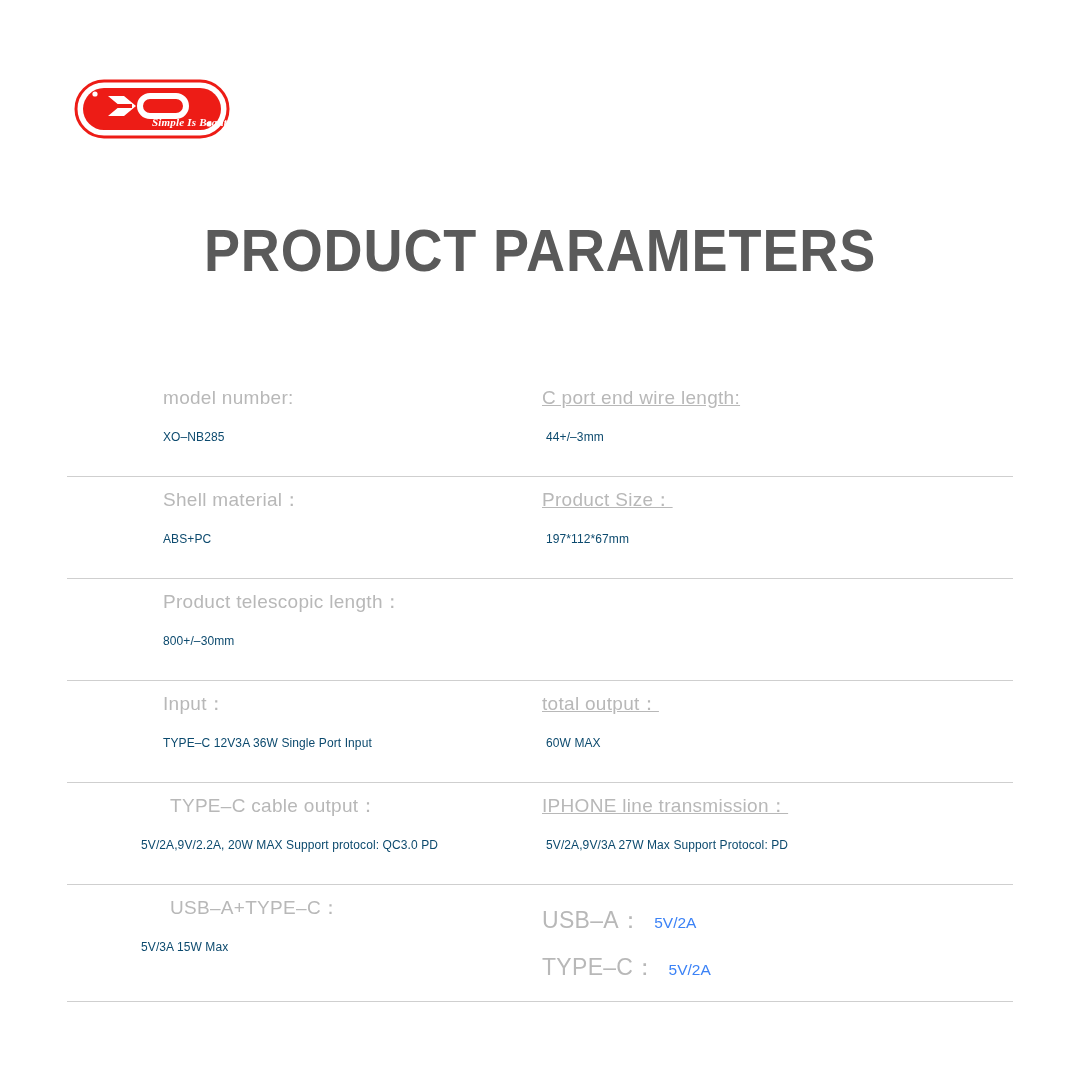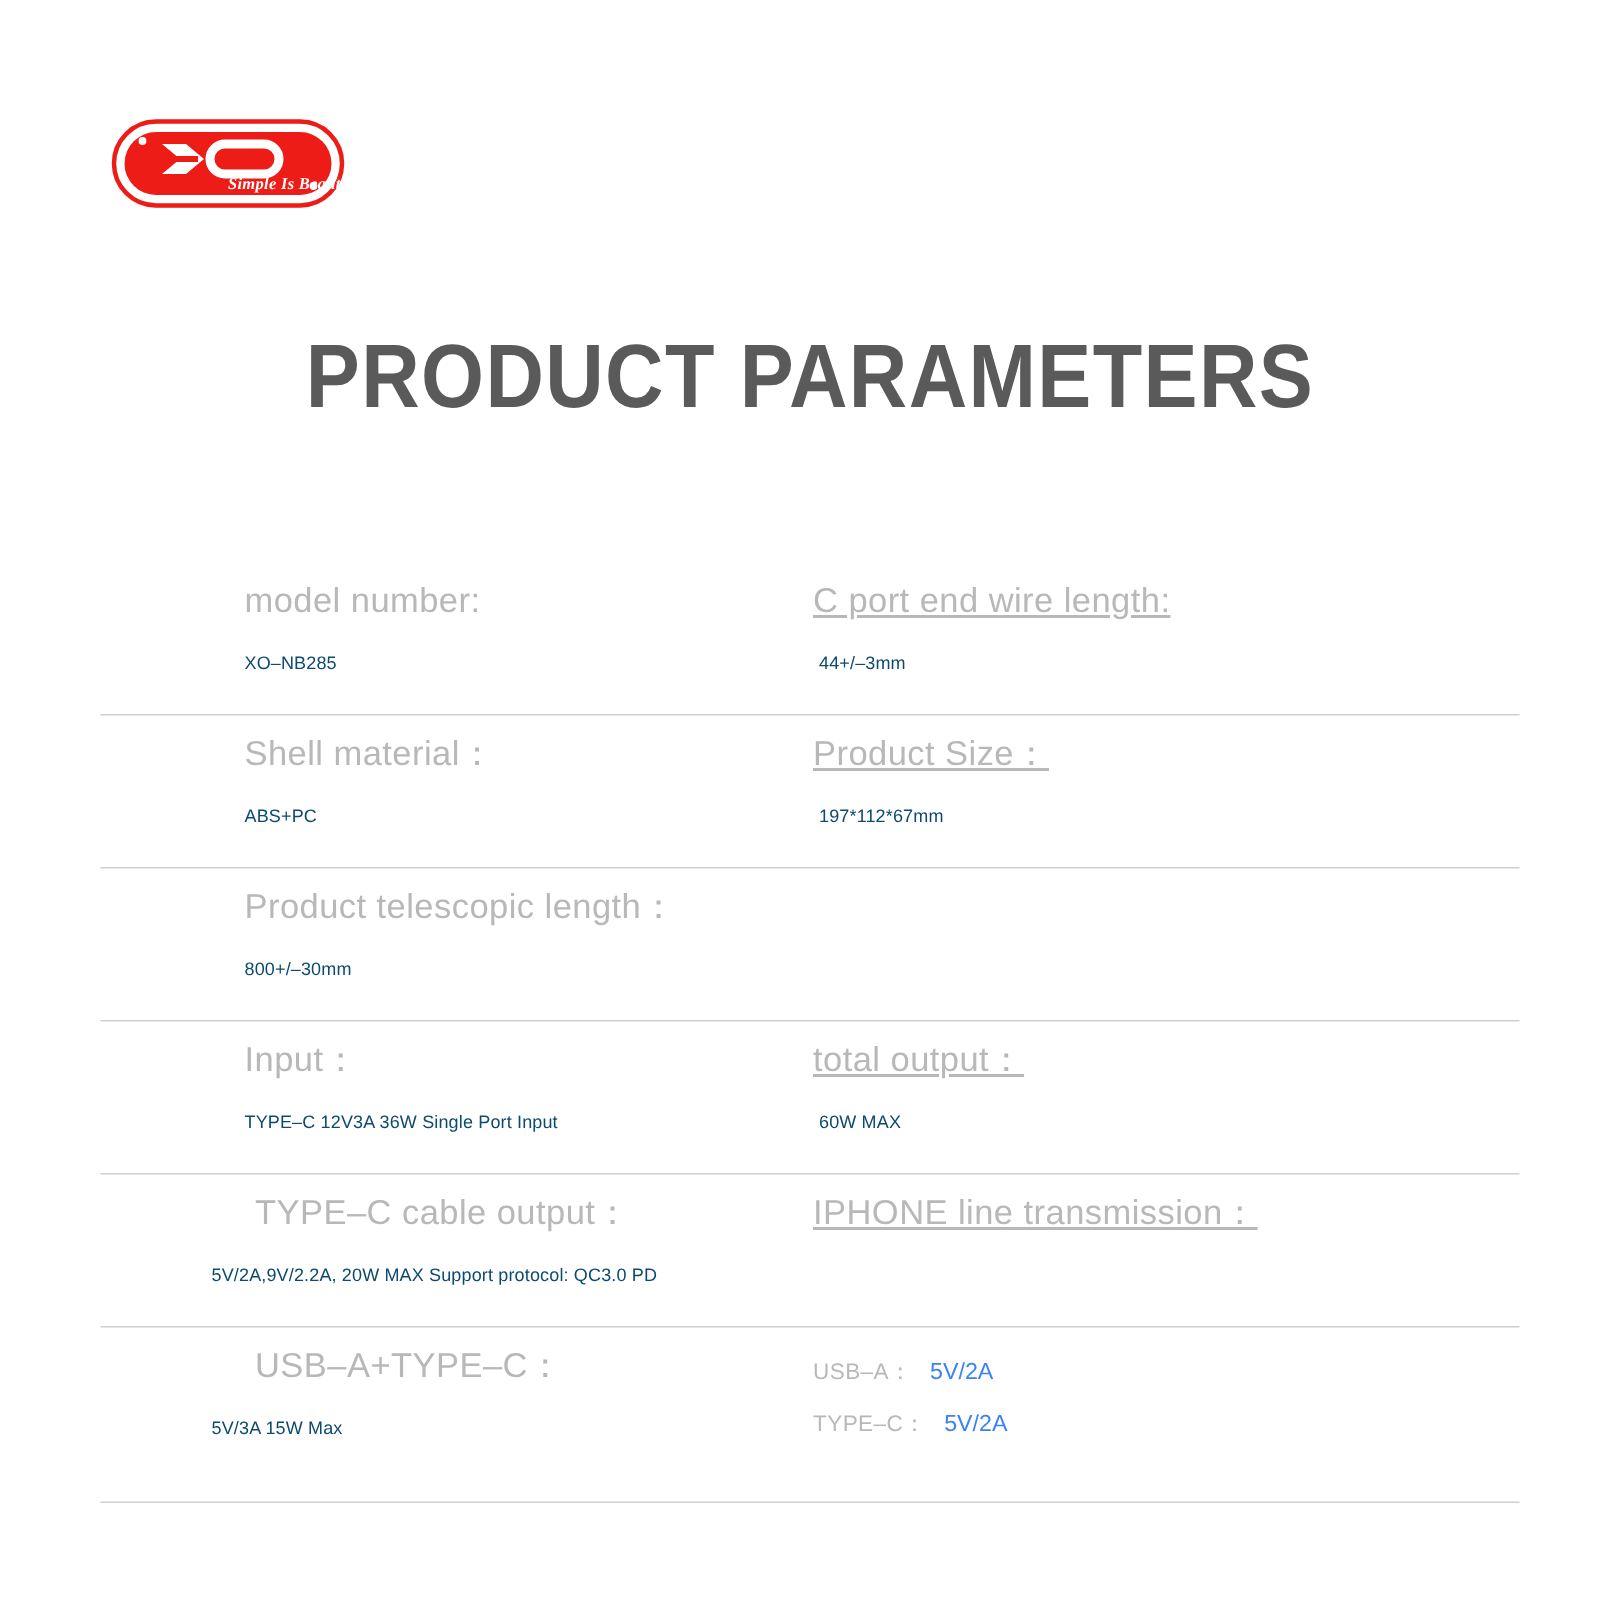--- a/index.html
+++ b/index.html
@@ -38,21 +38,21 @@
     display:flex;
     border-bottom:1px solid #cfcfcf;
     min-height:102px;
     padding-top:12px;
   }
   .spec-row.tall { min-height:117px; }
   .spec-cell { width:50%; padding-right:10px; }
   .spec-cell.right { padding-left:2px; }
   .spec-label {
     color:#b8b8b8;
-    font-size:23px;
+    font-size:19px;
     font-weight:normal;
     letter-spacing:0.3px;
     line-height:1.2;
     margin-left:96px;
   }
   .spec-cell.right .spec-label { margin-left:0;text-decoration:underline; }
   .spec-value {
     color:#0c4a6e;
     font-size:12px;
     line-height:1.2;
@@ -66,21 +66,21 @@
   .spec-row.indent .spec-cell:first-child .spec-label { margin-left:103px; }
   .spec-row.indent .spec-cell:first-child .spec-value { margin-left:74px; }
 
   
   .pair-list { margin-top:8px; }
   .pair {
     display:flex; align-items:baseline;
     margin-bottom:16px;
   }
   .pair-label {
-    color:#b8b8b8; font-size:15px; letter-spacing:0.3px;
+    color:#b8b8b8; font-size:23px; letter-spacing:0.3px;
   }
   .pair-value {
     color:#3b82f6; font-size:15.5px; margin-left:12px;
   }
 </style>
 </head>
 <body>
 
 <div class="page">
 
@@ -145,20 +145,21 @@
       </div>
     </div>
 
     <div class="spec-row indent">
       <div class="spec-cell">
         <div class="spec-label">TYPE–C cable output：</div>
         <div class="spec-value">5V/2A,9V/2.2A, 20W MAX Support protocol: QC3.0 PD</div>
       </div>
       <div class="spec-cell right">
         <div class="spec-label">IPHONE line transmission：</div>
+        <div class="spec-value">5V/2A,9V/3A 27W Max Support Protocol: PD</div>
       </div>
     </div>
 
     <div class="spec-row indent tall">
       <div class="spec-cell">
         <div class="spec-label">USB–A+TYPE–C：</div>
         <div class="spec-value">5V/3A 15W Max</div>
       </div>
       <div class="spec-cell right">
         <div class="pair-list">

